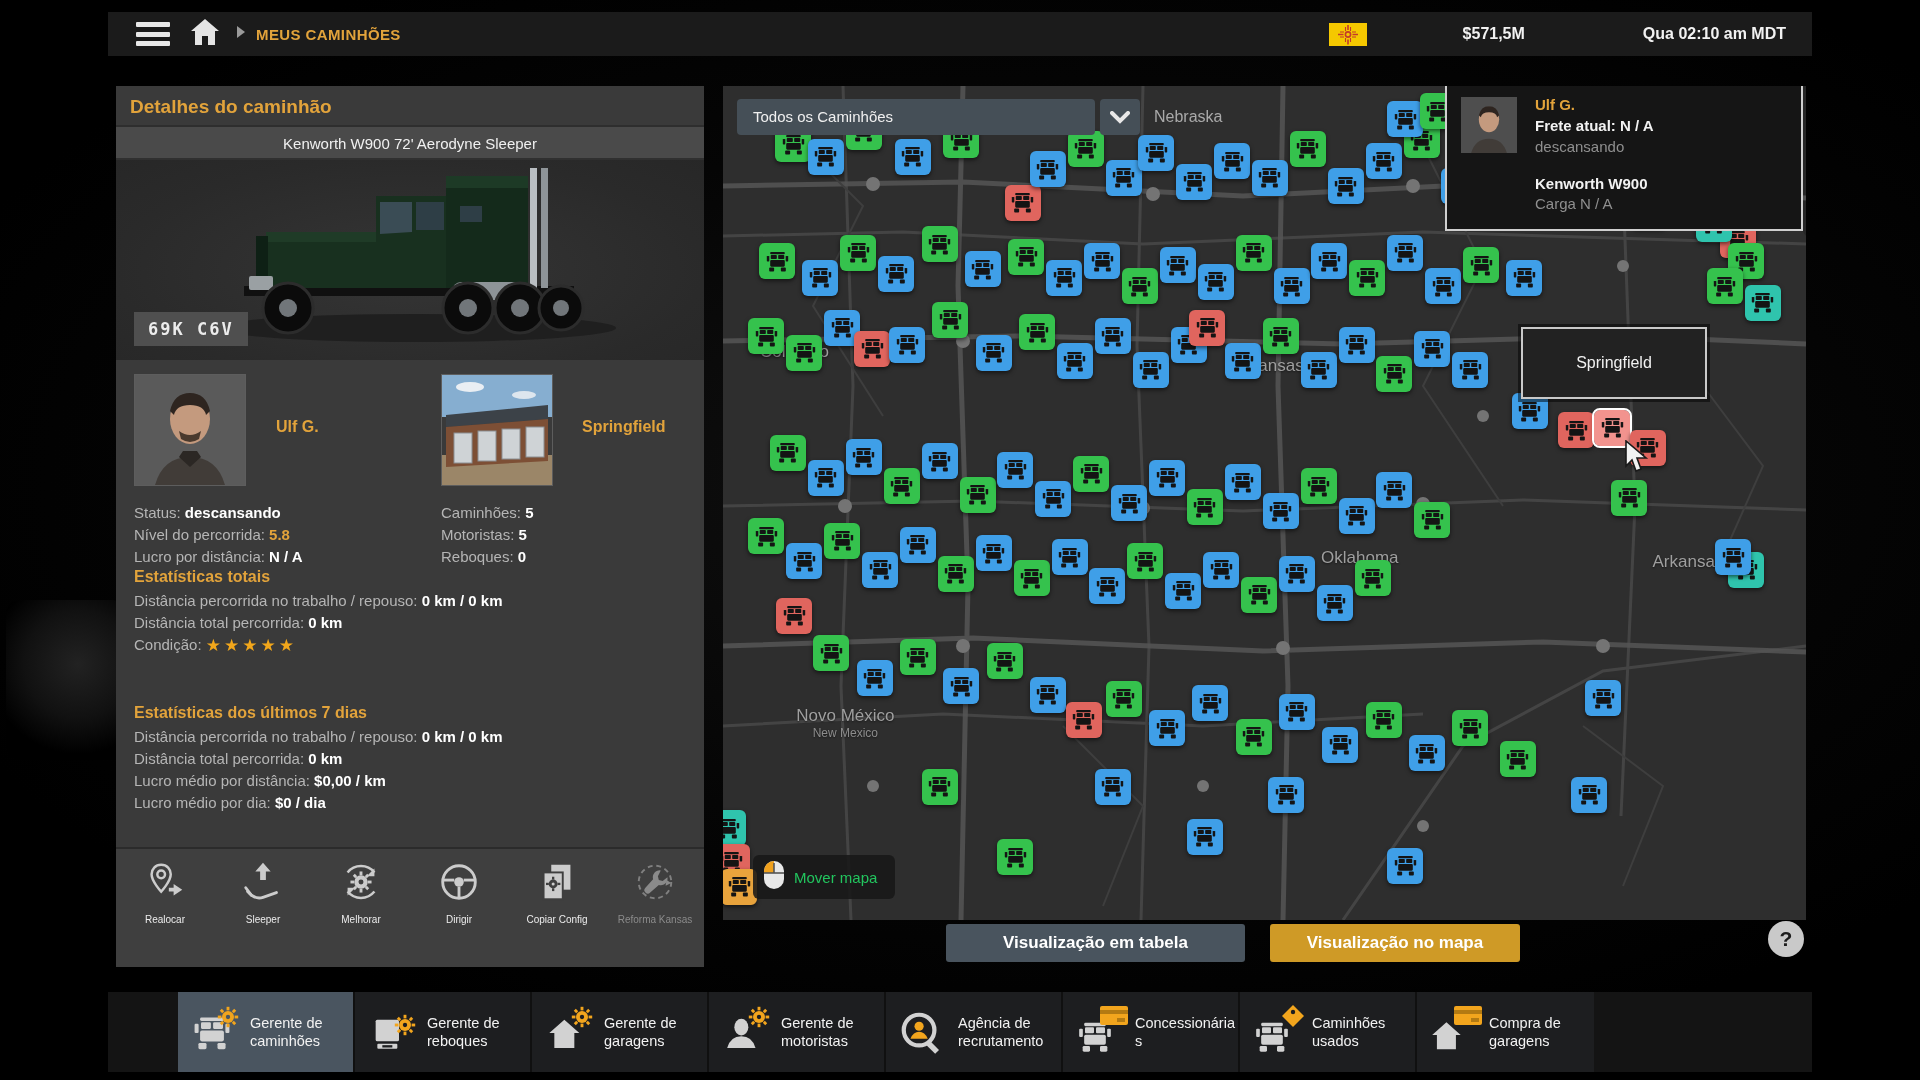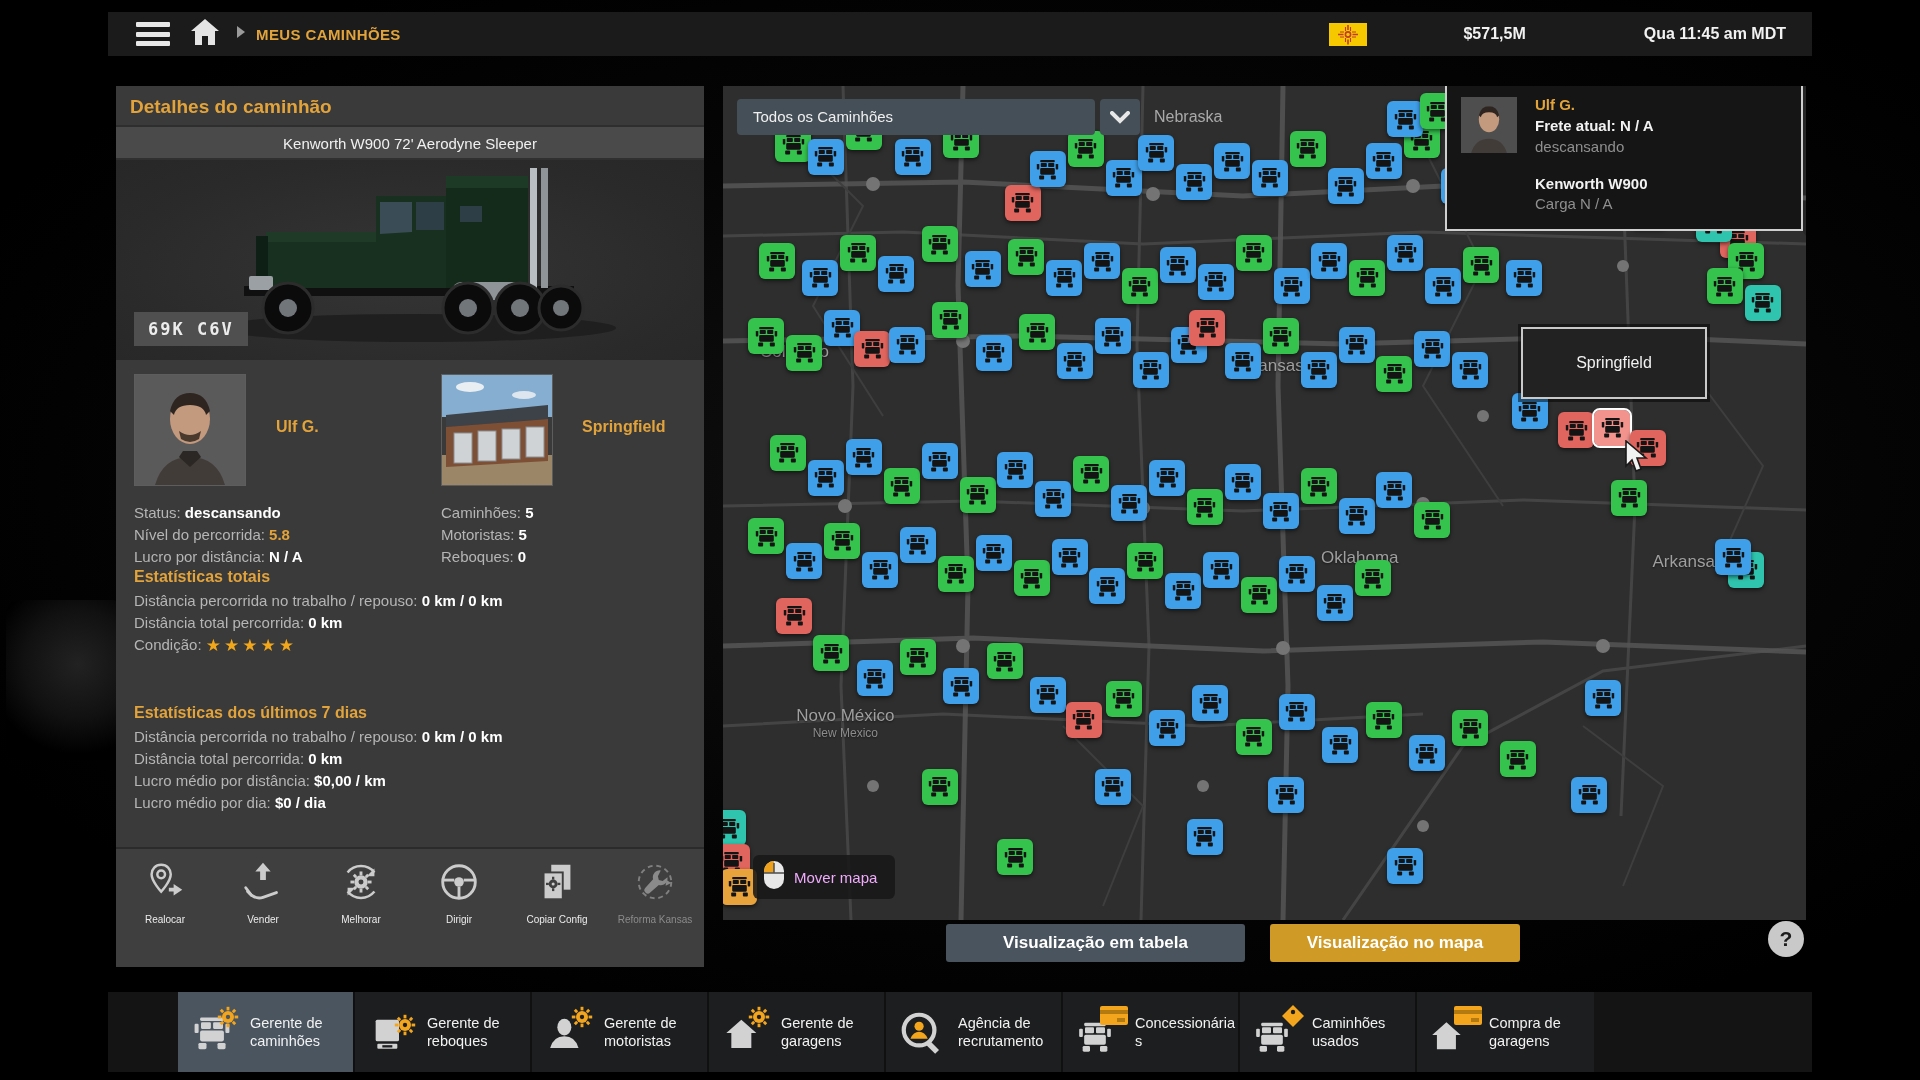--- a/index.html
+++ b/index.html
@@ -63,21 +63,21 @@
   .dc-avatar { position:absolute; left:14px; top:12px; width:56px; height:56px; }
   .dc-name { margin-left:76px; color:#e2a33b; font-size:15px; font-weight:bold; line-height:20px; }
   .dc-freight { margin-left:76px; color:#f2f2f2; font-size:15px; font-weight:bold; line-height:21px; }
   .dc-status { margin-left:76px; color:#8f8f8f; font-size:15px; line-height:21px; }
   .dc-truck { margin-left:76px; margin-top:17px; color:#f2f2f2; font-size:15px; font-weight:bold; line-height:20px; }
   .dc-cargo { margin-left:76px; color:#8f8f8f; font-size:15px; line-height:20px; }
 
   .city-tooltip { position:absolute; left:798px; top:241px; width:186px; height:72px; background:#222; border:2px solid #c9c9c9; box-shadow:0 0 0 3px rgba(0,0,0,.5); display:flex; align-items:center; justify-content:center; font-size:16px; color:#f2f2f2; }
 
   .move-map { position:absolute; left:30px; bottom:21px; height:44px; background:rgba(24,24,24,.88); border-radius:6px; display:flex; align-items:center; padding:0 18px 0 10px; cursor:pointer; }
-  .move-map .mm-label { font-size:15px; color:#f0abfc; margin-left:9px; }
+  .move-map .mm-label { font-size:15px; color:#22c55e; margin-left:9px; }
 
   .cursor-arrow { position:absolute; left:83.2%; top:42.5%; pointer-events:none; }
 
   
   .view-btn { position:absolute; height:38px; border-radius:3px; font-size:17px; font-weight:bold; color:#fff; display:flex; align-items:center; justify-content:center; cursor:pointer; }
   .view-table { left:946px; top:924px; width:299px; background:#49545e; }
   .view-map { left:1270px; top:924px; width:250px; background:#cf9a26; }
   .help-btn { position:absolute; left:1768px; top:921px; width:36px; height:36px; border-radius:50%; background:#c9c9c9; color:#1c1c1c; font-size:21px; font-weight:bold; display:flex; align-items:center; justify-content:center; cursor:pointer; }
 
   
@@ -115,21 +115,21 @@
     <div class="flag">
       <svg width="38" height="23" viewBox="0 0 38 23">
         <g stroke="#c3392b" stroke-width="1.6" fill="none">
           <circle cx="19" cy="11.5" r="2.6"></circle>
           <path d="M19 2 v5 M19 16.5 v5 M9 11.5 h5.5 M23.5 11.5 h5.5"></path>
           <path d="M16.5 4 v4 M21.5 4 v4 M16.5 15 v4 M21.5 15 v4 M11 9 h4 M11 14 h4 M23 9 h4 M23 14 h4" stroke-width="1.1"></path>
         </g>
       </svg>
     </div>
     <div class="money">$571,5M</div>
-    <div class="datetime">Qua 11:45 am MDT</div>
+    <div class="datetime">Qua 02:10 am MDT</div>
   </div>
 </div>
 
 <div class="panel">
   <div class="panel-title">Detalhes do caminhão</div>
   <div class="truck-name-bar">Kenworth W900 72' Aerodyne Sleeper</div>
 
   <div class="truck-image-area">
     <svg width="588" height="200" viewBox="0 0 588 200" style="position:absolute;inset:0">
       <ellipse cx="300" cy="168" rx="200" ry="14" fill="#1f1f1f"></ellipse>
@@ -240,21 +240,21 @@
       <span class="a-label">Realocar</span>
     </div>
     <div class="action-btn">
       <span>
         <svg width="46" height="46" viewBox="0 0 48 48">
             <path d="M24 4 l8 9 h-5 v9 h-6 v-9 h-5 z" fill="#cccccc"></path>
             <path d="M8 34 q8 9 16 6 l14 -5" stroke="#cccccc" stroke-width="3" fill="none" stroke-linecap="round"></path>
             <path d="M6 30 l6 8" stroke="#cccccc" stroke-width="3" stroke-linecap="round"></path>
           </svg>
       </span>
-      <span class="a-label">Vender</span>
+      <span class="a-label">Sleeper</span>
     </div>
     <div class="action-btn">
       <span>
         <svg width="46" height="46" viewBox="0 0 48 48">
             <g stroke="#cccccc" stroke-width="2.6" fill="none">
               <path d="M10 14 a18 18 0 0 1 28 0"></path>
               <path d="M38 34 a18 18 0 0 1 -28 0"></path>
             </g>
             <path d="M38 10 v8 h-8 z M10 38 v-8 h8 z" fill="#cccccc"></path>
             <g fill="#cccccc">
@@ -2479,65 +2479,65 @@
           <circle cx="10" cy="10" r="1.8" fill="#1d1e20"></circle>
         </svg>
     </span>
     <span class="tb-label">Gerente de reboques</span>
   </div>
 
   <div class="tb-item">
     <span class="tb-icon">
       <svg width="40" height="44" viewBox="0 0 24 24" style="position:absolute;left:2px;top:2px;">
           <g fill="#d2d2d2">
-            <ellipse cx="11" cy="8.5" rx="4.2" ry="5"></ellipse>
-            <path d="M2.5 21 q2 -7 8.5 -7 q6.5 0 8.5 7 z"></path>
+            <path d="M2 12 L11 4 L20 12 L17 12 L17 21 L5 21 L5 12 Z"></path>
           </g>
         </svg>
       <svg width="24" height="24" viewBox="0 0 20 20" style="position:absolute;right:0;top:-4px;">
           <circle cx="10" cy="10" r="5" fill="#f2a51d"></circle>
           <g stroke="#f2a51d" stroke-width="2.4">
             <line x1="10" y1="1.5" x2="10" y2="4.5"></line>
             <line x1="10" y1="15.5" x2="10" y2="18.5"></line>
             <line x1="1.5" y1="10" x2="4.5" y2="10"></line>
             <line x1="15.5" y1="10" x2="18.5" y2="10"></line>
             <line x1="4" y1="4" x2="6" y2="6"></line>
             <line x1="14" y1="14" x2="16" y2="16"></line>
             <line x1="4" y1="16" x2="6" y2="14"></line>
             <line x1="14" y1="6" x2="16" y2="4"></line>
           </g>
           <circle cx="10" cy="10" r="1.8" fill="#1d1e20"></circle>
         </svg>
     </span>
-    <span class="tb-label">Gerente de motoristas</span>
+    <span class="tb-label">Gerente de garagens</span>
   </div>
 
   <div class="tb-item">
     <span class="tb-icon">
       <svg width="40" height="44" viewBox="0 0 24 24" style="position:absolute;left:2px;top:2px;">
           <g fill="#d2d2d2">
-            <path d="M2 12 L11 4 L20 12 L17 12 L17 21 L5 21 L5 12 Z"></path>
+            <ellipse cx="11" cy="8.5" rx="4.2" ry="5"></ellipse>
+            <path d="M2.5 21 q2 -7 8.5 -7 q6.5 0 8.5 7 z"></path>
           </g>
         </svg>
       <svg width="24" height="24" viewBox="0 0 20 20" style="position:absolute;right:0;top:-4px;">
           <circle cx="10" cy="10" r="5" fill="#f2a51d"></circle>
           <g stroke="#f2a51d" stroke-width="2.4">
             <line x1="10" y1="1.5" x2="10" y2="4.5"></line>
             <line x1="10" y1="15.5" x2="10" y2="18.5"></line>
             <line x1="1.5" y1="10" x2="4.5" y2="10"></line>
             <line x1="15.5" y1="10" x2="18.5" y2="10"></line>
             <line x1="4" y1="4" x2="6" y2="6"></line>
             <line x1="14" y1="14" x2="16" y2="16"></line>
             <line x1="4" y1="16" x2="6" y2="14"></line>
             <line x1="14" y1="6" x2="16" y2="4"></line>
           </g>
           <circle cx="10" cy="10" r="1.8" fill="#1d1e20"></circle>
         </svg>
     </span>
-    <span class="tb-label">Gerente de garagens</span>
+    <span class="tb-label">Gerente de motoristas</span>
   </div>
 
   <div class="tb-item">
     <span class="tb-icon">
       <svg width="46" height="46" viewBox="0 0 24 24" style="position:absolute;left:0;top:0;">
           <circle cx="11" cy="11" r="8" stroke="#d2d2d2" stroke-width="2.2" fill="none"></circle>
           <g fill="#f2a51d">
             <circle cx="11" cy="9" r="2.4"></circle>
             <path d="M6.5 15.5 q1.5 -3.6 4.5 -3.6 q3 0 4.5 3.6 z"></path>
           </g>

